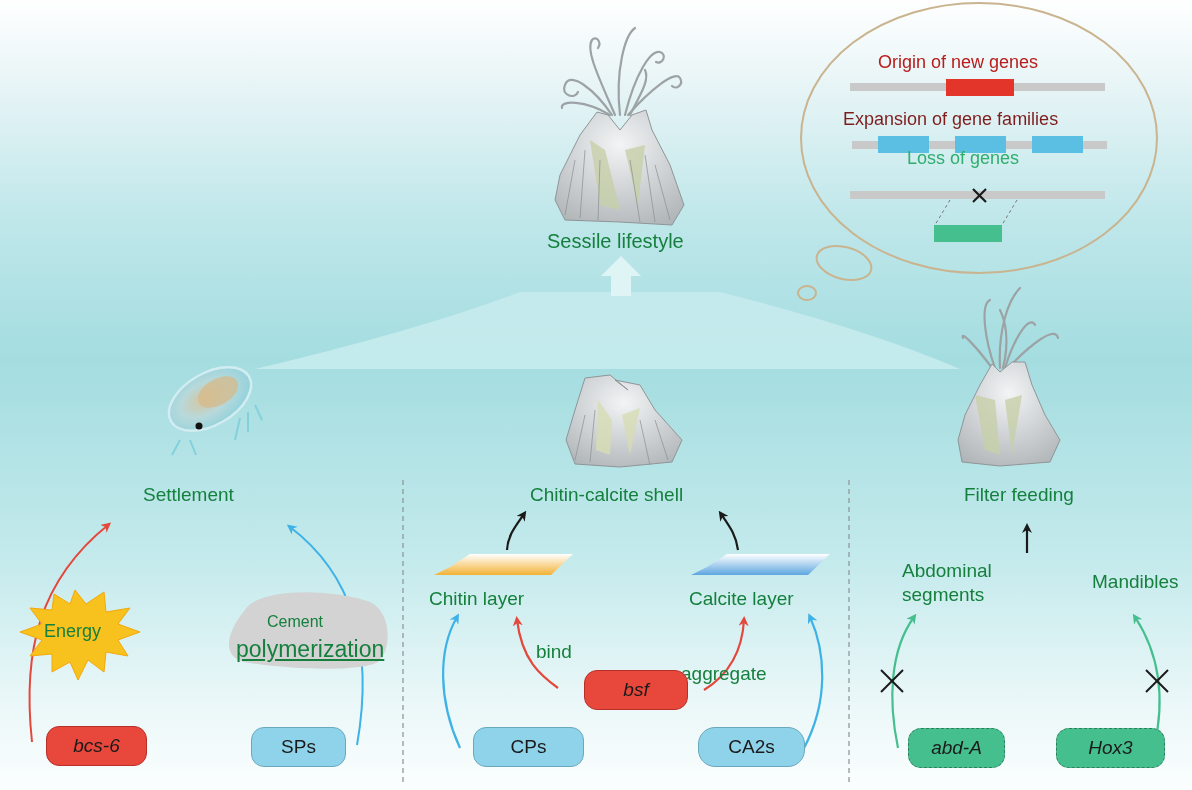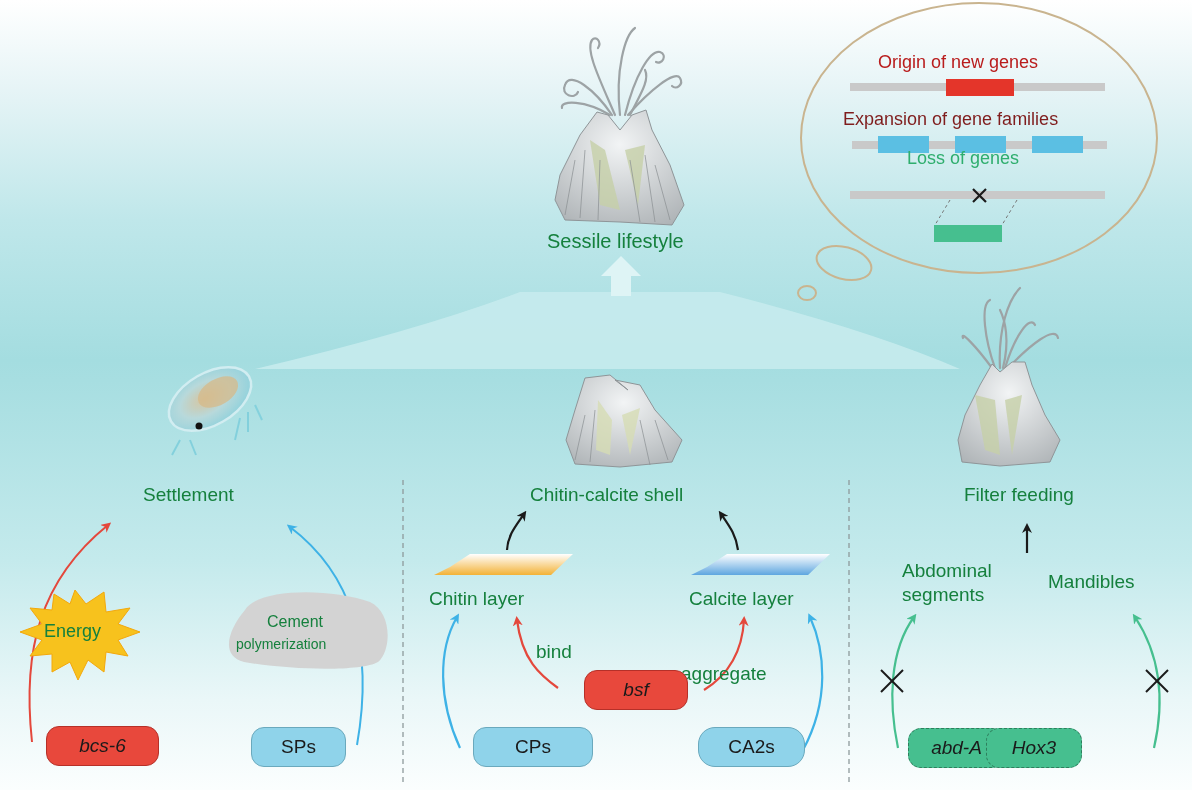--- a/index.html
+++ b/index.html
@@ -169,31 +169,31 @@
 
 <div class="lbl" style="left:547px;top:230px;font-size:20px;">Sessile lifestyle</div>
 
 <div class="bubble-t" style="left:878px;top:52px;color:#b91c1c;">Origin of new genes</div>
 <div class="bubble-t" style="left:843px;top:109px;color:#7f1d1d;">Expansion of gene families</div>
 <div class="bubble-t" style="left:907px;top:148px;color:#2fae6e;">Loss of genes</div>
 
 <div class="lbl" style="left:143px;top:484px;">Settlement</div>
 <div class="lbl" style="left:44px;top:621px;font-size:18px;">Energy</div>
 <div class="lbl" style="left:267px;top:613px;font-size:16px;">Cement</div>
-<div class="lbl" style="left:236px;top:636px;font-size:14px;">polymerization</div>
-<div class="gene red" style="left:46px;top:726px;width:113px;">bcs-6</div>
+<div class="lbl" style="left:236px;top:636px;font-size:23px;text-decoration:underline;">polymerization</div>
+<div class="gene red" style="left:46px;top:726px;width:101px;">bcs-6</div>
 <div class="gene blue" style="left:251px;top:727px;width:95px;">SPs</div>
 
 <div class="lbl" style="left:530px;top:484px;">Chitin-calcite shell</div>
 <div class="lbl" style="left:429px;top:588px;">Chitin layer</div>
 <div class="lbl" style="left:689px;top:588px;">Calcite layer</div>
 <div class="lbl" style="left:536px;top:641px;">bind</div>
 <div class="lbl" style="left:681px;top:663px;">aggregate</div>
 <div class="gene red" style="left:584px;top:670px;width:104px;">bsf</div>
-<div class="gene blue" style="left:473px;top:727px;width:120px;">CPs</div>
+<div class="gene blue" style="left:473px;top:727px;width:111px;">CPs</div>
 <div class="gene blue" style="left:698px;top:727px;width:107px;border-radius:17px;">CA2s</div>
 
 <div class="lbl" style="left:964px;top:484px;">Filter feeding</div>
 <div class="lbl" style="left:902px;top:560px;">Abdominal</div>
 <div class="lbl" style="left:902px;top:584px;">segments</div>
-<div class="lbl" style="left:1048px;top:571px;">Mandibles</div>
+<div class="lbl" style="left:1092px;top:571px;">Mandibles</div>
 <div class="gene green" style="left:908px;top:728px;width:97px;">abd-A</div>
-<div class="gene green" style="left:986px;top:728px;width:96px;">Hox3</div>
+<div class="gene green" style="left:1056px;top:728px;width:109px;">Hox3</div>
 
 </body></html>

